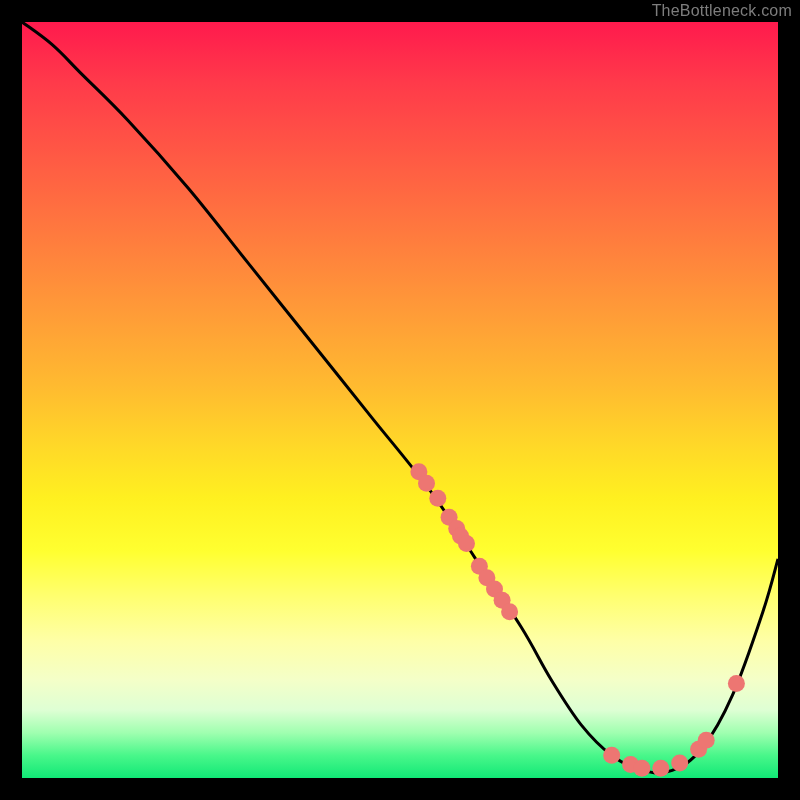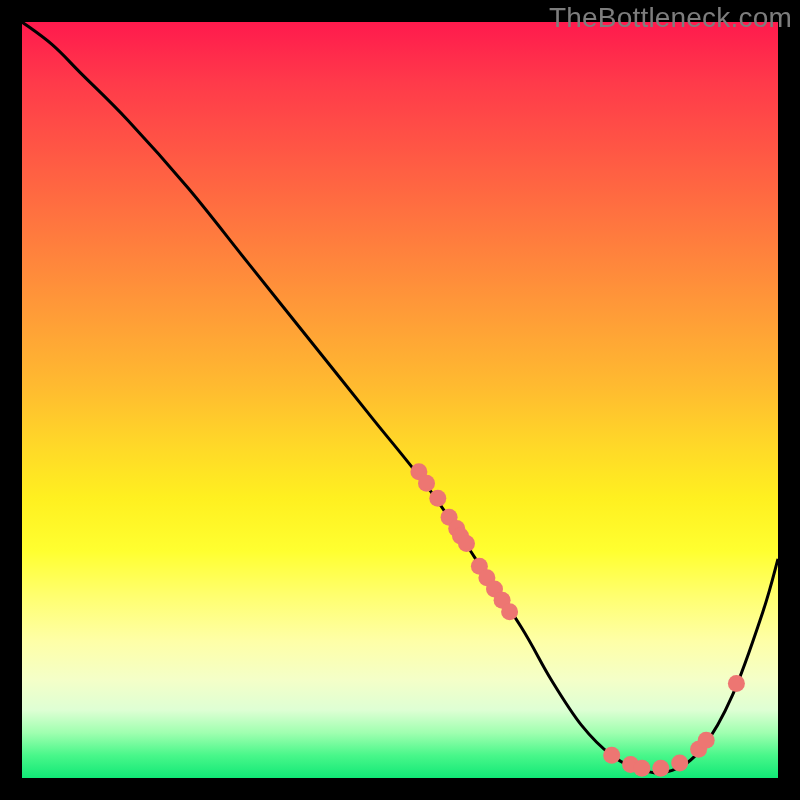--- a/index.html
+++ b/index.html
@@ -48,21 +48,21 @@
     width: 756px;
     height: 756px;
     overflow: visible;
   }
   .watermark {
     position: absolute;
     top: 2px;
     right: 8px;
     color: #7d7d7d;
     font-family: Arial, Helvetica, sans-serif;
-    font-size: 28px;
+    font-size: 16px;
     font-weight: 400;
     letter-spacing: 0.2px;
   }
 </style>
 </head>
 <body>
 <div class="outer">
 
   <div class="plot">
     <svg class="curve" viewBox="0 0 756 756" preserveAspectRatio="none">

